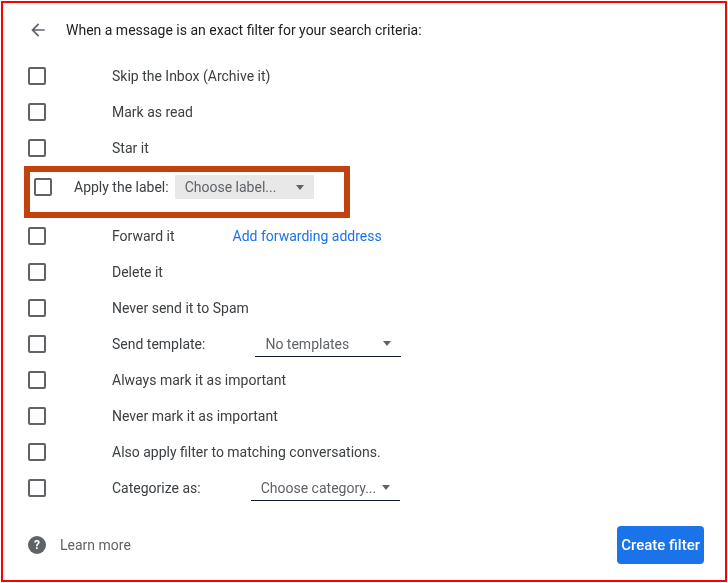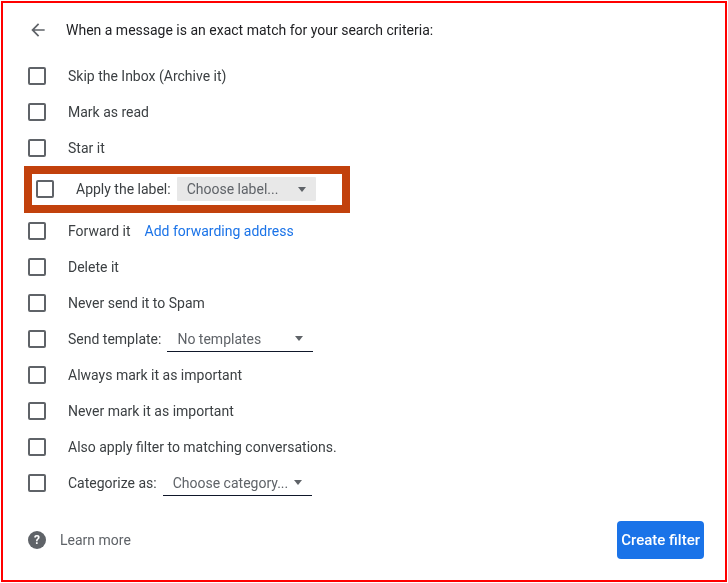--- a/index.html
+++ b/index.html
@@ -45,20 +45,21 @@
   .option-list {
     display: flex;
     flex-direction: column;
   }
   .option-row {
     display: flex;
     align-items: center;
     min-height: 36px;
     padding: 0;
     margin-left: 4px;
+    gap: 44px;
   }
   .checkbox {
     width: 18px;
     height: 18px;
     border: 2px solid #5f6368;
     border-radius: 2px;
     background: #fff;
     flex-shrink: 0;
     margin-right: 22px;
     cursor: pointer;
@@ -97,22 +98,22 @@
   .link-blue {
     color: #1a73e8;
     cursor: pointer;
     margin-left: 14px;
     font-size: 14px;
   }
   .highlight-row {
     position: relative;
     display: flex;
     align-items: center;
-    border: 8px solid #c2410c;
-    padding: 3px 0 4px 4px;
+    border: 6px solid #c2410c;
+    padding: 3px 0 13px 4px;
     margin-left: 0;
     min-height: 36px;
     width: 326px;
     z-index: 60;
   }
   .footer {
     display: flex;
     align-items: center;
     margin-top: 20px;
     margin-left: 4px;
@@ -152,21 +153,21 @@
 <body>
 
 <div class="panel">
 
   <div class="header-row">
     <span class="back-arrow">
       <svg width="20" height="20" viewBox="0 0 24 24">
           <path fill="#5f6368" d="M20 11H7.83l5.59-5.59L12 4l-8 8 8 8 1.41-1.41L7.83 13H20z"></path>
         </svg>
     </span>
-    <span class="header-text">When a message is an exact match for your search criteria:</span>
+    <span class="header-text">When a message is an exact filter for your search criteria:</span>
   </div>
 
   <div class="option-list">
 
     <div class="option-row">
       <div class="checkbox"></div>
       <span class="option-label">Skip the Inbox (Archive it)</span>
     </div>
 
     <div class="option-row">

